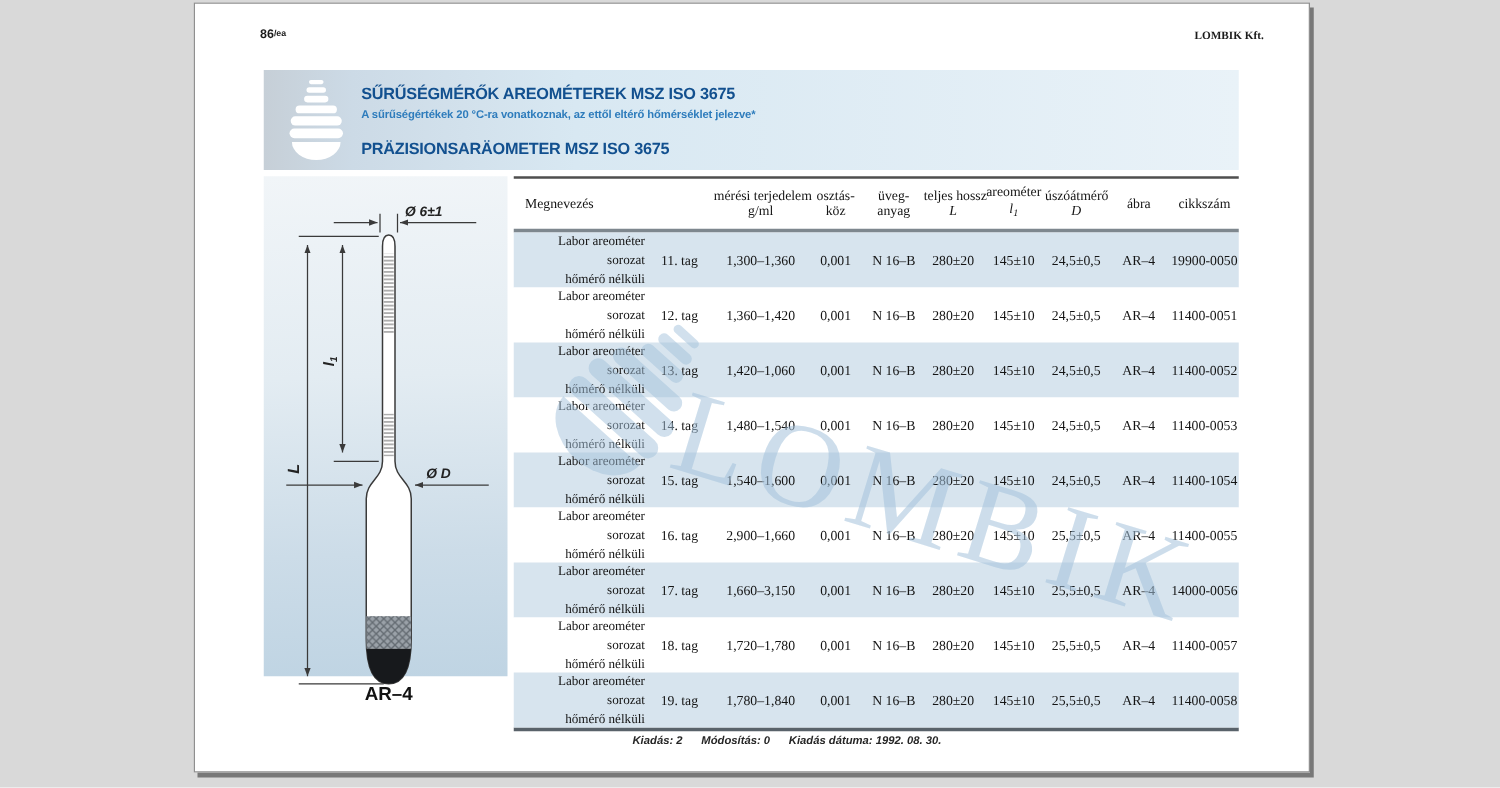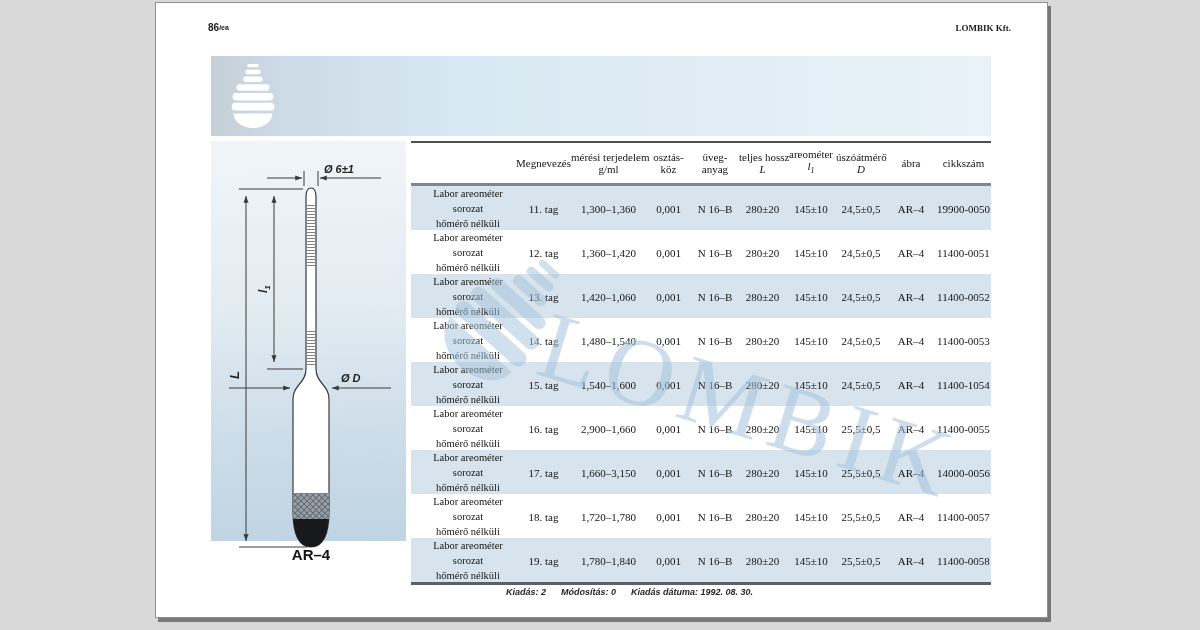--- a/index.html
+++ b/index.html
@@ -47,31 +47,31 @@
   
   .tablewrap{position:absolute;left:255px;top:138px;width:580px;font-family:"Liberation Serif","DejaVu Serif",serif;color:#141414;}
   .thead{
     display:grid;grid-template-columns:105px 55px 75px 45px 48px 47px 50px 50px 50px 55px;
     height:45px;align-items:center;
     border-top:2px solid #4f4f4f;border-bottom:3px solid #7e878e;
     font-size:11px;line-height:12.5px;
   }
   .th{text-align:center;white-space:nowrap;}
   .th span{display:block;}
-  .th-name{grid-column:1 / span 2;text-align:right;padding-left:9px;}
+  .th-name{grid-column:1 / span 2;text-align:left;padding-left:9px;}
   .math{font-style:italic;}
   .math sub{font-size:8px;}
   .tbody{border-bottom:3px solid #59626a;}
   .trow{
     display:grid;grid-template-columns:105px 55px 75px 45px 48px 47px 50px 50px 50px 55px;
     height:44px;align-items:center;font-size:11px;background:#fff;
   }
   .trow.alt{background:var(--row-highlight);}
   .td{text-align:center;white-space:nowrap;}
-  .td.name{text-align:center;padding-left:9px;font-size:10.5px;line-height:15px;white-space:normal;}
+  .td.name{text-align:right;padding-left:9px;font-size:10.5px;line-height:15px;white-space:normal;}
   .td.name span{display:block;}
 
   
   .wm-flask{
     position:absolute;left:292px;top:240px;width:116px;height:148px;
     color:var(--watermark-blue);opacity:.5;transform:rotate(42deg);
     z-index:6;pointer-events:none;
   }
   .wm-text{
     position:absolute;left:403px;top:286px;
@@ -96,20 +96,25 @@
       <g fill="#ffffff">
         <rect x="22" y="3" width="12" height="3.5" rx="1.7"></rect>
         <rect x="20" y="9" width="16" height="4.5" rx="2.2"></rect>
         <rect x="18" y="16" width="20" height="5.5" rx="2.7"></rect>
         <rect x="11" y="24" width="34" height="6.5" rx="3.2"></rect>
         <rect x="7" y="33" width="42" height="7.5" rx="3.7"></rect>
         <rect x="6" y="43" width="44" height="8" rx="4"></rect>
         <path d="M8,54 A20,15 0 0 0 48,54 Z"></path>
       </g>
     </svg>
+    <div class="band-text">
+      <div class="title-main">SŰRŰSÉGMÉRŐK AREOMÉTEREK MSZ ISO 3675</div>
+      <div class="title-sub">A sűrűségértékek 20 °C-ra vonatkoznak, az ettől eltérő hőmérséklet jelezve*</div>
+      <div class="title-de">PRÄZISIONSARÄOMETER MSZ ISO 3675</div>
+    </div>
   </div>
 
   <div class="panel">
     <svg viewBox="0 0 195 440">
       <defs>
         <marker id="arr" viewBox="0 0 10 10" refX="9" refY="5" markerWidth="7.5" markerHeight="7.5" orient="auto-start-reverse">
           <path d="M0,1.6 L9,5 L0,8.4 Z" fill="#3a3a3a"></path>
         </marker>
         <pattern id="ticks" width="8" height="3" patternUnits="userSpaceOnUse">
           <line x1="0" y1="1.5" x2="8" y2="1.5" stroke="#4a4a4a" stroke-width="0.7"></line>

